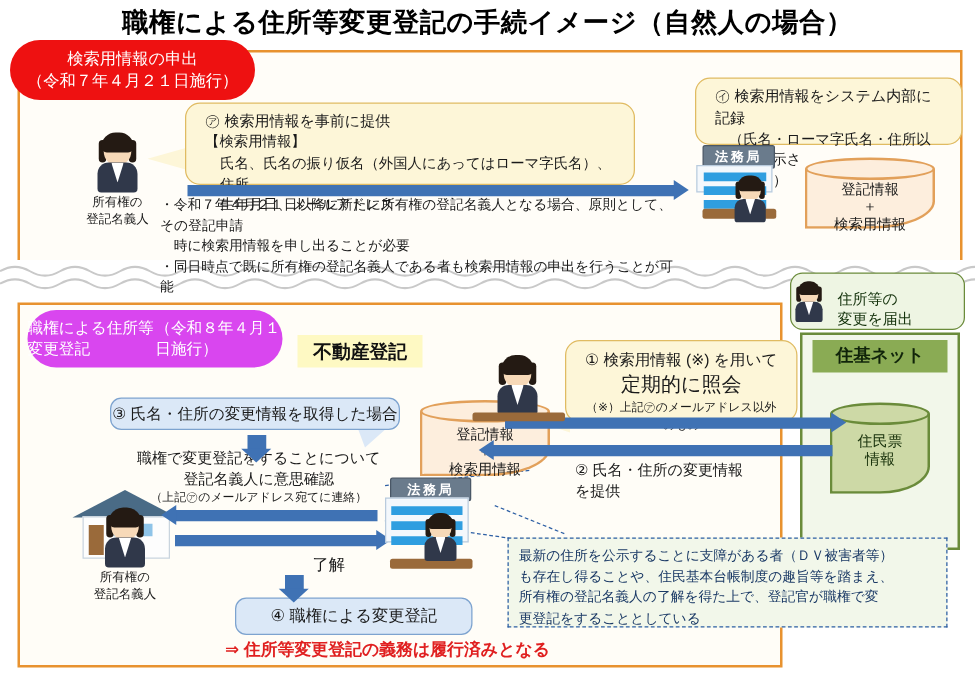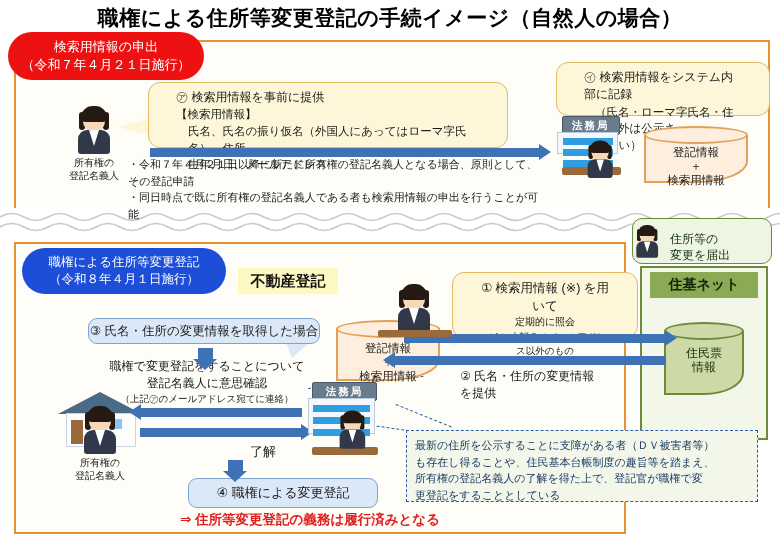--- a/index.html
+++ b/index.html
@@ -27,34 +27,34 @@
 
   
   .badge-red{
     position:absolute;left:8px;top:32px;width:196px;height:48px;
     background:#ee1111;border-radius:24px;color:#fff;
     display:flex;flex-direction:column;align-items:center;justify-content:center;
     font-size:13px;line-height:1.35;z-index:6;
   }
   .badge-blue{
     position:absolute;left:22px;top:248px;width:204px;height:46px;
-    background:#1d4ed8;border-radius:23px;color:#fff;
-    display:flex;flex-direction:column;align-items:center;justify-content:center;
+    background:#d946ef;border-radius:23px;color:#fff;
+    display:flex;flex-direction:row;align-items:center;justify-content:center;
     font-size:12.5px;line-height:1.35;z-index:6;
   }
   .tag-orange{
     position:absolute;left:238px;top:268px;width:100px;height:26px;
     background:#fef9c3;color:#111;font-size:15px;font-weight:bold;
     display:flex;align-items:center;justify-content:center;z-index:5;
   }
 
   
   .bubble{
     position:absolute;background:#fdf6d8;border:1.5px solid #e0bb62;
-    border-radius:12px;box-sizing:border-box;padding:6px 27px;
+    border-radius:12px;box-sizing:border-box;padding:6px 15px;
     font-size:11.5px;line-height:1.45;z-index:4;
   }
   .bubble .hd{font-size:12px;}
   .bubble .sm{font-size:9.5px;}
   .tail{position:absolute;width:0;height:0;z-index:3;}
 
   #bubble-a{left:148px;top:82px;width:360px;height:66px;}
   #bubble-b{left:556px;top:62px;width:214px;height:54px;}
   #bubble-1{left:452px;top:272px;width:186px;height:66px;text-align:center;}
 
@@ -257,20 +257,21 @@
     <div style="padding-left:11px">れない）</div>
   </div>
   <div class="tail" style="left:580px;top:114px;border-left:10px solid transparent;border-right:10px solid transparent;border-top:14px solid #fdf6d8;"></div>
 
   <div class="arr arr-h right" style="left:150px;top:148px;width:390px;">
     <div class="hd"></div>
   </div>
 
   <div class="txt" id="note-top">
     <div>・令和７年４月２１日以降に新たに所有権の登記名義人となる場合、原則として、その登記申請</div>
+    <div>　時に検索用情報を申し出ることが必要</div>
     <div>・同日時点で既に所有権の登記名義人である者も検索用情報の申出を行うことが可能</div>
   </div>
 
   <div class="bureau" id="bureau-top">
     <div class="sign">法務局</div>
     <div class="bldg">
       <div class="win" style="top:5px"></div>
       <div class="win" style="top:16px"></div>
       <div class="win" style="top:27px"></div>
     </div>
@@ -333,21 +334,21 @@
     <div class="body"></div>
     <div class="top"></div>
     <div class="lbl">
       <div>住民票</div>
       <div>情報</div>
     </div>
   </div>
 
   <div class="bubble" id="bubble-1">
     <div style="font-size:12.5px">① 検索用情報 (※) を用いて</div>
-    <div style="font-size:10px">定期的に照会</div>
+    <div style="font-size:16px">定期的に照会</div>
     <div class="sm">（※）上記㋐のメールアドレス以外のもの</div>
   </div>
   <div class="tail" style="left:432px;top:330px;border-top:8px solid transparent;border-bottom:8px solid transparent;border-right:24px solid #fdf6d8;"></div>
 
   <div class="arr arr-h right" style="left:404px;top:334px;width:262px;">
     <div class="hd"></div>
   </div>
   <div class="arr arr-h left" style="left:394px;top:356px;width:272px;">
     <div class="hd"></div>
   </div>

